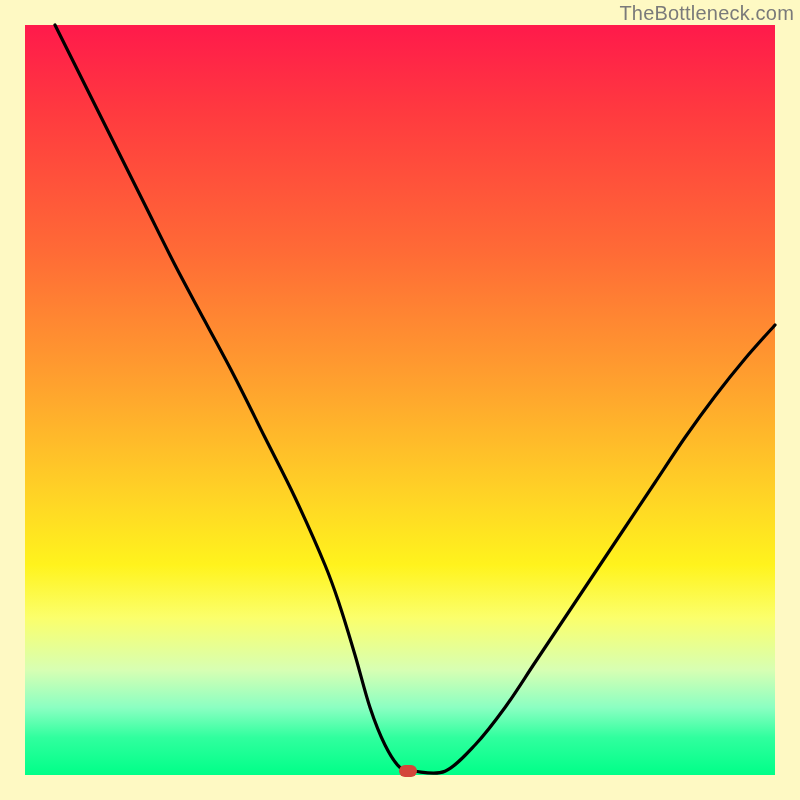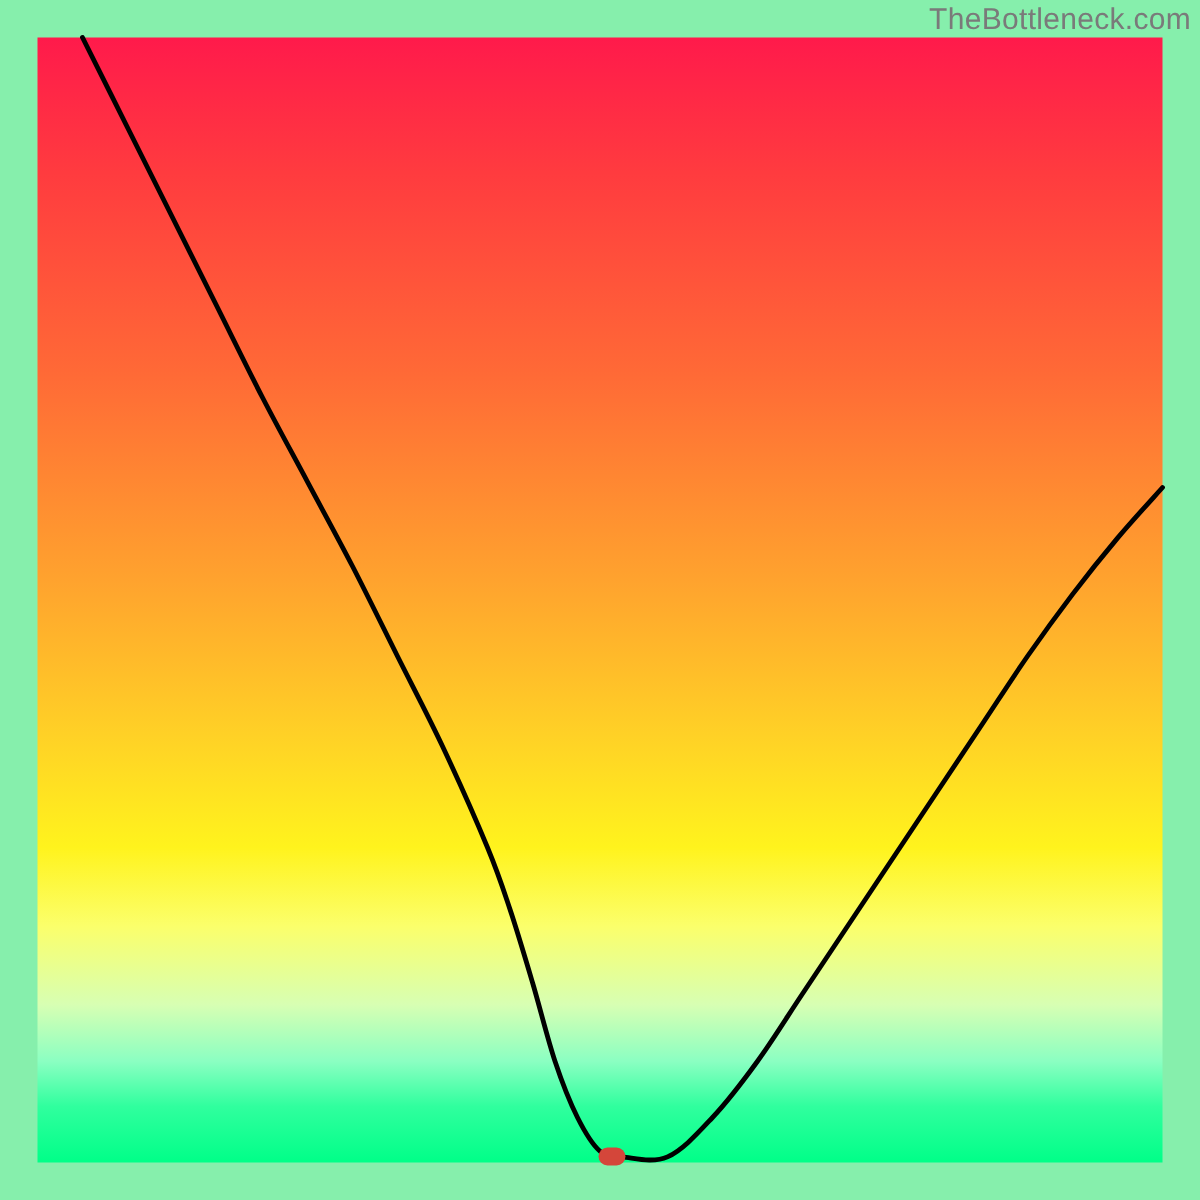--- a/index.html
+++ b/index.html
@@ -10,21 +10,21 @@
     background: #000;
     overflow: hidden;
     font-family: Arial, Helvetica, sans-serif;
   }
   .frame {
     position: absolute;
     left: 0;
     top: 0;
     width: 800px;
     height: 800px;
-    background: #86efac;
+    background: #fef9c3;
   }
   .plot-area {
     position: absolute;
     left: 25px;
     top: 25px;
     width: 750px;
     height: 750px;
     
     background: linear-gradient(
       to bottom,

